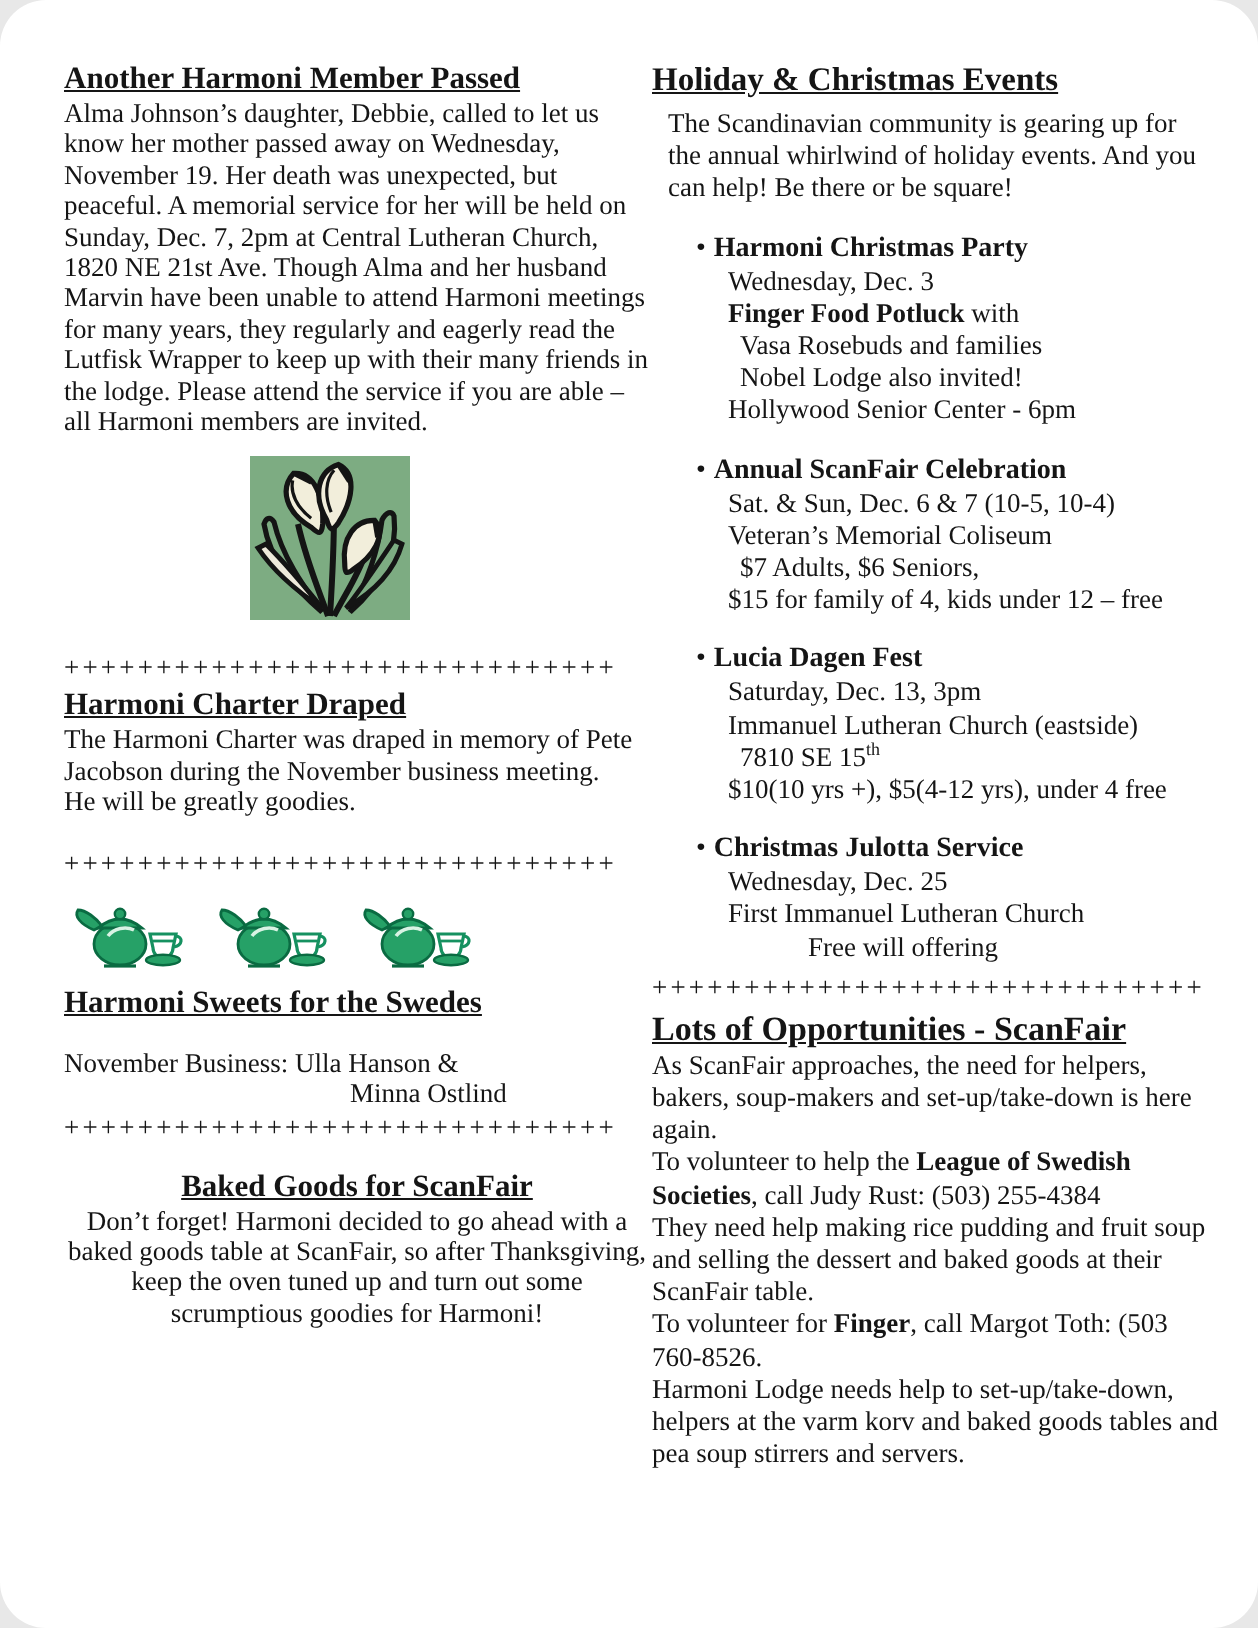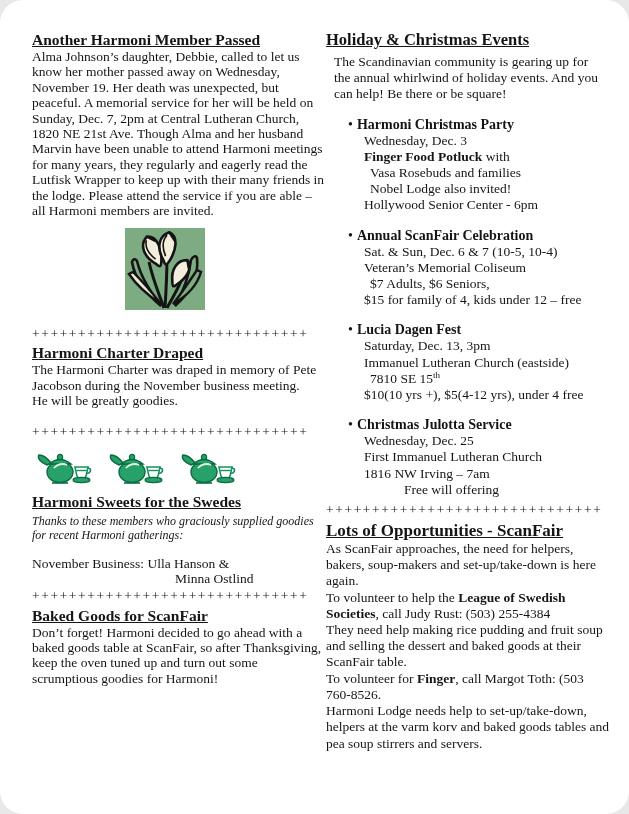--- a/index.html
+++ b/index.html
@@ -40,21 +40,21 @@
   .event{margin:13px 0 0 22px;}
   .ev-title{font-size:14px;line-height:17px;}
   .ev-bullet{margin-right:4px;}
   .ev-line{margin-left:16px;font-size:13.5px;line-height:16.2px;}
   .ind-sm{margin-left:22px;}
   .ctr{margin-left:56px;}
   sup{font-size:9px;line-height:0;}
 
   .sec-charter{margin-top:1px;}
   .sec-sweets-h{margin-top:6px;}
-  .sec-baked{margin-top:2px;}
+  .sec-baked{margin-top:12px;text-align:center;}
   .opps{margin-top:2px;}
   .opps p{margin:0;}
 </style>
 </head>
 <body>
 
 <div class="page">
 
   <div class="col col-left">
 
@@ -137,21 +137,20 @@
         <path d="M18 33 L34 33" stroke="#0a6b42" stroke-width="1.6"></path>
         <path d="M41 17 H54 L52.5 24 A5 5 0 0 1 42.5 24 Z" fill="#ffffff" stroke="#159160" stroke-width="1.6"></path>
         <path d="M42.5 20.5 H52.5" stroke="#159160" stroke-width="1.4"></path>
         <path d="M54 18 C57.5 18.5 57.5 22.5 53 23.5" fill="none" stroke="#159160" stroke-width="1.6"></path>
         <ellipse cx="47.5" cy="30" rx="8.5" ry="2.6" fill="#26a167" stroke="#0a6b42" stroke-width="1.2"></ellipse>
       </svg>
     </div>
 
     <section>
       <h2 class="h-left sec-sweets-h">Harmoni Sweets for the Swedes</h2>
-      <p class="subtitle">Thanks to these members who graciously supplied goodies for recent Harmoni gatherings:</p>
       <div class="supplied">November Business:  Ulla Hanson  &amp;</div>
       <div class="supplied-2">Minna Ostlind</div>
     </section>
 
     <div class="plus plus-3">++++++++++++++++++++++++++++++</div>
 
     <section class="sec-baked">
       <h2 class="h-left">Baked Goods for ScanFair</h2>
       <p class="body">Don’t forget!  Harmoni decided to go ahead with a baked goods table at ScanFair, so after Thanksgiving, keep the oven tuned up and turn out some scrumptious goodies for Harmoni!</p>
     </section>
@@ -186,21 +185,20 @@
         <div class="ev-line">Saturday, Dec. 13, 3pm</div>
         <div class="ev-line">Immanuel Lutheran Church (eastside)</div>
         <div class="ev-line ind-sm"><span>7810 SE 15</span><sup>th</sup></div>
         <div class="ev-line">$10(10 yrs +), $5(4-12 yrs), under 4 free</div>
       </div>
 
       <div class="event">
         <div class="ev-title"><span class="ev-bullet">•</span><span class="b">Christmas Julotta Service</span></div>
         <div class="ev-line">Wednesday, Dec. 25</div>
         <div class="ev-line">First Immanuel Lutheran Church</div>
-        <div class="ev-line">1816 NW Irving – 7am</div>
         <div class="ev-line ctr">Free will offering</div>
       </div>
     </section>
 
     <div class="plus plus-r">++++++++++++++++++++++++++++++</div>
 
     <section class="opps">
       <h2 class="h-opps">Lots of Opportunities - ScanFair</h2>
       <p class="body-r">As ScanFair approaches, the need for helpers, bakers, soup-makers and set-up/take-down is here again.</p>
       <p class="body-r"><span>To volunteer to help the </span><span class="b">League of Swedish Societies</span><span>, call Judy Rust: (503) 255-4384</span></p>

